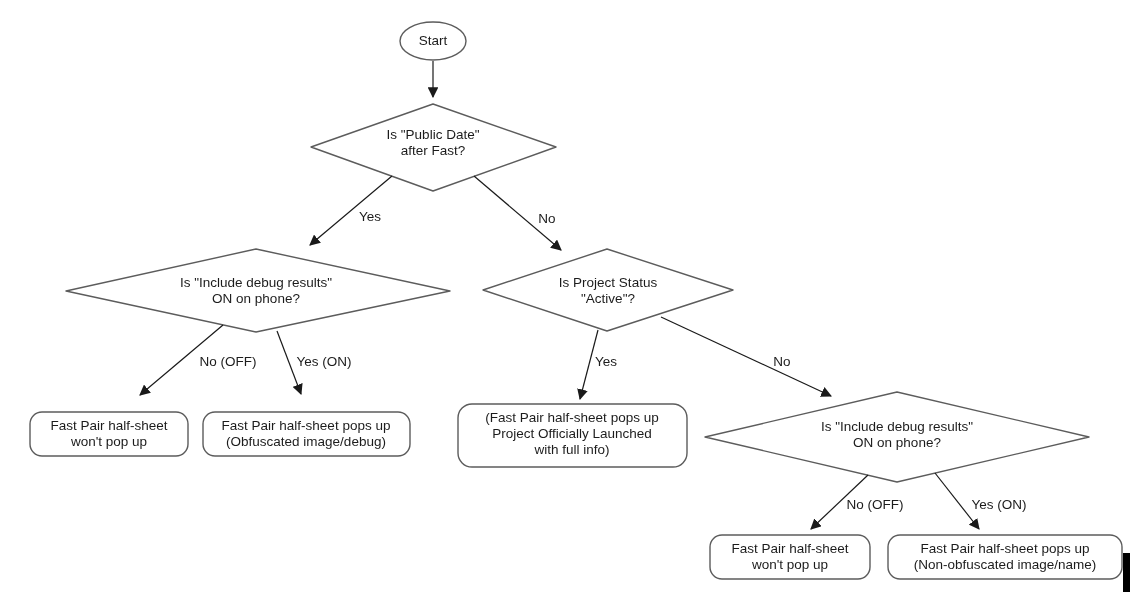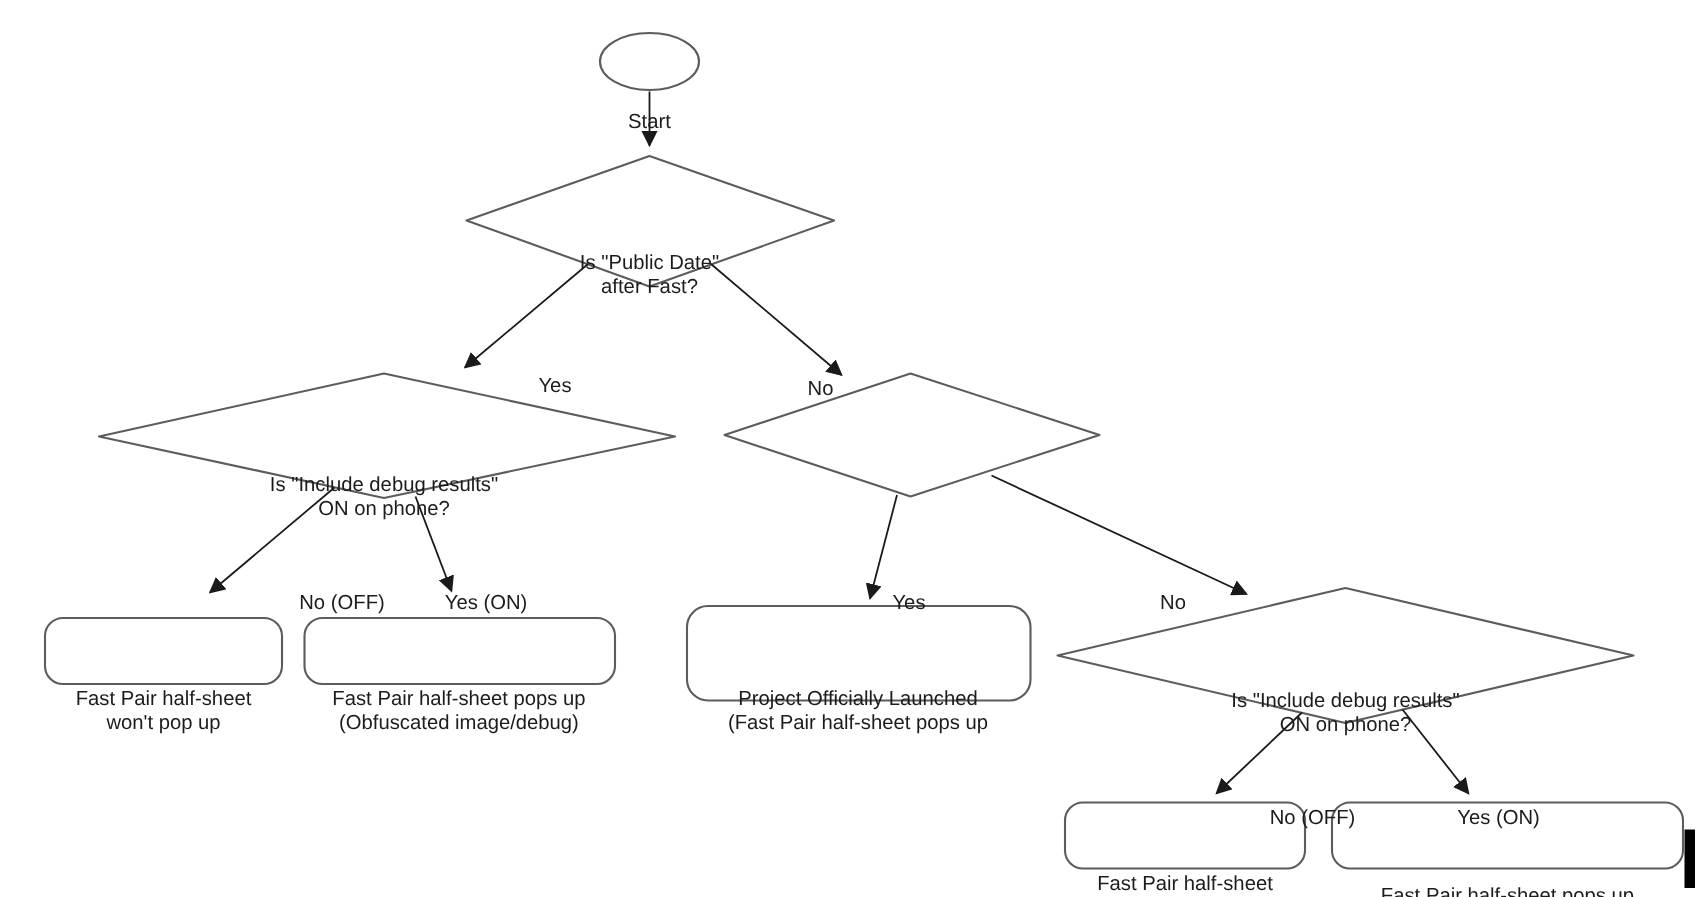--- a/index.html
+++ b/index.html
@@ -13,21 +13,20 @@
   }
   .canvas svg { position: absolute; left: 0; top: 0; }
   .label {
     position: absolute;
     transform: translate(-50%, -50%);
     text-align: center;
     color: #1c1c1c;
     font-size: 13.5px;
     line-height: 16px;
     white-space: nowrap;
-    margin-top: 40px;
   }
   .shape { fill: #ffffff; stroke: #5c5c5c; stroke-width: 1.4; stroke-linejoin: round; }
   .edge  { stroke: #1a1a1a; stroke-width: 1.2; fill: none; }
 </style>
 </head>
 <body>
 
 <div class="canvas">
 
   <svg width="1133" height="598" viewBox="0 0 1133 598">
@@ -91,46 +90,52 @@
 
   <div class="label" style="left:109px; top:434px;">
     <div>Fast Pair half-sheet</div>
     <div>won't pop up</div>
   </div>
   <div class="label" style="left:306px; top:434px;">
     <div>Fast Pair half-sheet pops up</div>
     <div>(Obfuscated image/debug)</div>
   </div>
 
+  <div class="label" style="left:608px; top:291px;">
+    <div>Is Project Status</div>
+    <div>"Active"?</div>
+  </div>
 
   <div class="label" style="left:606px; top:362px;">
     <div>Yes</div>
   </div>
   <div class="label" style="left:782px; top:362px;">
     <div>No</div>
   </div>
 
   <div class="label" style="left:572px; top:434px;">
+    <div>(Fast Pair half-sheet pops up</div>
     <div>Project Officially Launched</div>
-    <div>(Fast Pair half-sheet pops up</div>
+    <div>with full info)</div>
   </div>
 
   <div class="label" style="left:897px; top:435px;">
     <div>Is "Include debug results"</div>
     <div>ON on phone?</div>
   </div>
 
   <div class="label" style="left:875px; top:505px;">
     <div>No (OFF)</div>
   </div>
   <div class="label" style="left:999px; top:505px;">
     <div>Yes (ON)</div>
   </div>
 
   <div class="label" style="left:790px; top:557px;">
     <div>Fast Pair half-sheet</div>
     <div>won't pop up</div>
   </div>
   <div class="label" style="left:1005px; top:557px;">
     <div>Fast Pair half-sheet pops up</div>
+    <div>(Non-obfuscated image/name)</div>
   </div>
 
 </div>
 
 </body></html>

